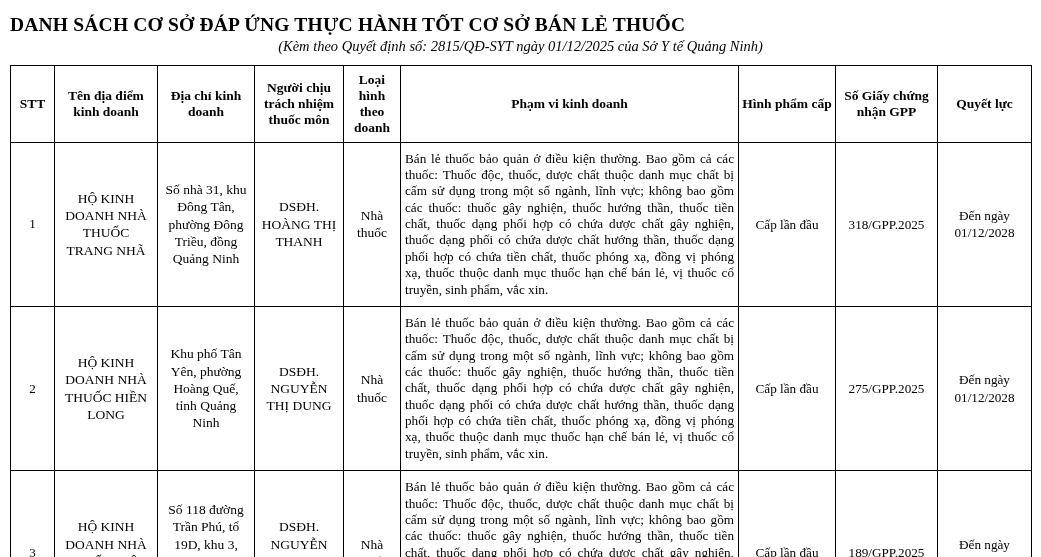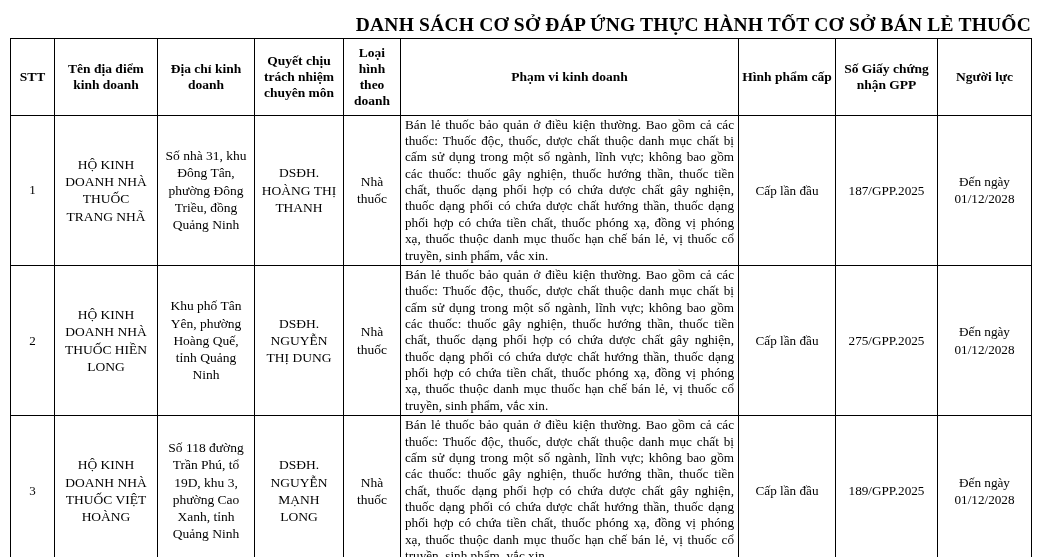--- a/index.html
+++ b/index.html
@@ -13,21 +13,21 @@
     font-family: "Liberation Serif", "DejaVu Serif", serif;
     color: #000000;
     overflow: hidden;
   }
   .page {
     width: 1041px;
     box-sizing: border-box;
     padding: 10px 10px 0 10px;
   }
   .doc-title {
-    text-align: right;
+    text-align: left;
     font-size: 19.5px;
     font-weight: bold;
     letter-spacing: 0.2px;
     margin: 4px 0 2px 0;
     text-transform: uppercase;
   }
   .doc-subtitle {
     text-align: center;
     font-size: 14.5px;
     font-style: italic;
@@ -35,21 +35,21 @@
   }
   table.main {
     border-collapse: collapse;
     width: 1021px;
     margin: 0 auto;
     table-layout: fixed;
   }
   table.main th, table.main td {
     border: 1px solid #000000;
     vertical-align: middle;
-    padding: 1px 4px;
+    padding: 8px 4px;
   }
   table.main thead th {
     text-align: center;
     font-weight: bold;
     font-size: 13.5px;
     line-height: 1.18;
     padding: 6px 3px;
   }
   td.c-stt {
     text-align: center;
@@ -81,56 +81,57 @@
   .col-form  { width: 97px; }
   .col-cert  { width: 102px; }
   .col-valid { width: 94px; }
 </style>
 </head>
 <body>
 
 <div class="page">
 
   <div class="doc-title">DANH SÁCH CƠ SỞ ĐÁP ỨNG THỰC HÀNH TỐT CƠ SỞ BÁN LẺ THUỐC</div>
+  <div class="doc-subtitle">(Kèm theo Quyết định số: 2815/QĐ-SYT ngày 01/12/2025 của Sở Y tế Quảng Ninh)</div>
 
   <table class="main">
     <colgroup>
       <col class="col-stt">
       <col class="col-name">
       <col class="col-addr">
       <col class="col-person">
       <col class="col-type">
       <col class="col-scope">
       <col class="col-form">
       <col class="col-cert">
       <col class="col-valid">
     </colgroup>
     <thead>
       <tr>
         <th>STT</th>
         <th>Tên địa điểm kinh doanh</th>
         <th>Địa chỉ kinh doanh</th>
-        <th>Quyết chịu trách nhiệm chuyên môn</th>
+        <th>Người chịu trách nhiệm thuốc môn</th>
         <th>Loại hình theo doanh</th>
         <th>Phạm vi kinh doanh</th>
         <th>Hình phẩm cấp</th>
         <th>Số Giấy chứng nhận GPP</th>
-        <th>Người lực</th>
+        <th>Quyết lực</th>
       </tr>
     </thead>
     <tbody>
       <tr>
         <td class="c-stt">1</td>
         <td class="c-name">HỘ KINH DOANH NHÀ THUỐC TRANG NHÃ</td>
         <td class="c-addr">Số nhà 31, khu Đông Tân, phường Đông Triều, đồng Quảng Ninh</td>
         <td class="c-person">DSĐH. HOÀNG THỊ THANH</td>
         <td class="c-type">Nhà thuốc</td>
         <td class="c-scope">Bán lẻ thuốc bảo quản ở điều kiện thường. Bao gồm cả các thuốc: Thuốc độc, thuốc, dược chất thuộc danh mục chất bị cấm sử dụng trong một số ngành, lĩnh vực; không bao gồm các thuốc: thuốc gây nghiện, thuốc hướng thần, thuốc tiền chất, thuốc dạng phối hợp có chứa dược chất gây nghiện, thuốc dạng phối có chứa dược chất hướng thần, thuốc dạng phối hợp có chứa tiền chất, thuốc phóng xạ, đồng vị phóng xạ, thuốc thuộc danh mục thuốc hạn chế bán lẻ, vị thuốc cổ truyền, sinh phẩm, vắc xin.</td>
         <td class="c-form">Cấp lần đầu</td>
-        <td class="c-cert">187/GPP.2025</td>
+        <td class="c-cert">318/GPP.2025</td>
         <td class="c-valid">Đến ngày 01/12/2028</td>
       </tr>
       <tr>
         <td class="c-stt">2</td>
         <td class="c-name">HỘ KINH DOANH NHÀ THUỐC HIỀN LONG</td>
         <td class="c-addr">Khu phố Tân Yên, phường Hoàng Quế, tỉnh Quảng Ninh</td>
         <td class="c-person">DSĐH. NGUYỄN THỊ DUNG</td>
         <td class="c-type">Nhà thuốc</td>
         <td class="c-scope">Bán lẻ thuốc bảo quản ở điều kiện thường. Bao gồm cả các thuốc: Thuốc độc, thuốc, dược chất thuộc danh mục chất bị cấm sử dụng trong một số ngành, lĩnh vực; không bao gồm các thuốc: thuốc gây nghiện, thuốc hướng thần, thuốc tiền chất, thuốc dạng phối hợp có chứa dược chất gây nghiện, thuốc dạng phối có chứa dược chất hướng thần, thuốc dạng phối hợp có chứa tiền chất, thuốc phóng xạ, đồng vị phóng xạ, thuốc thuộc danh mục thuốc hạn chế bán lẻ, vị thuốc cổ truyền, sinh phẩm, vắc xin.</td>
         <td class="c-form">Cấp lần đầu</td>

